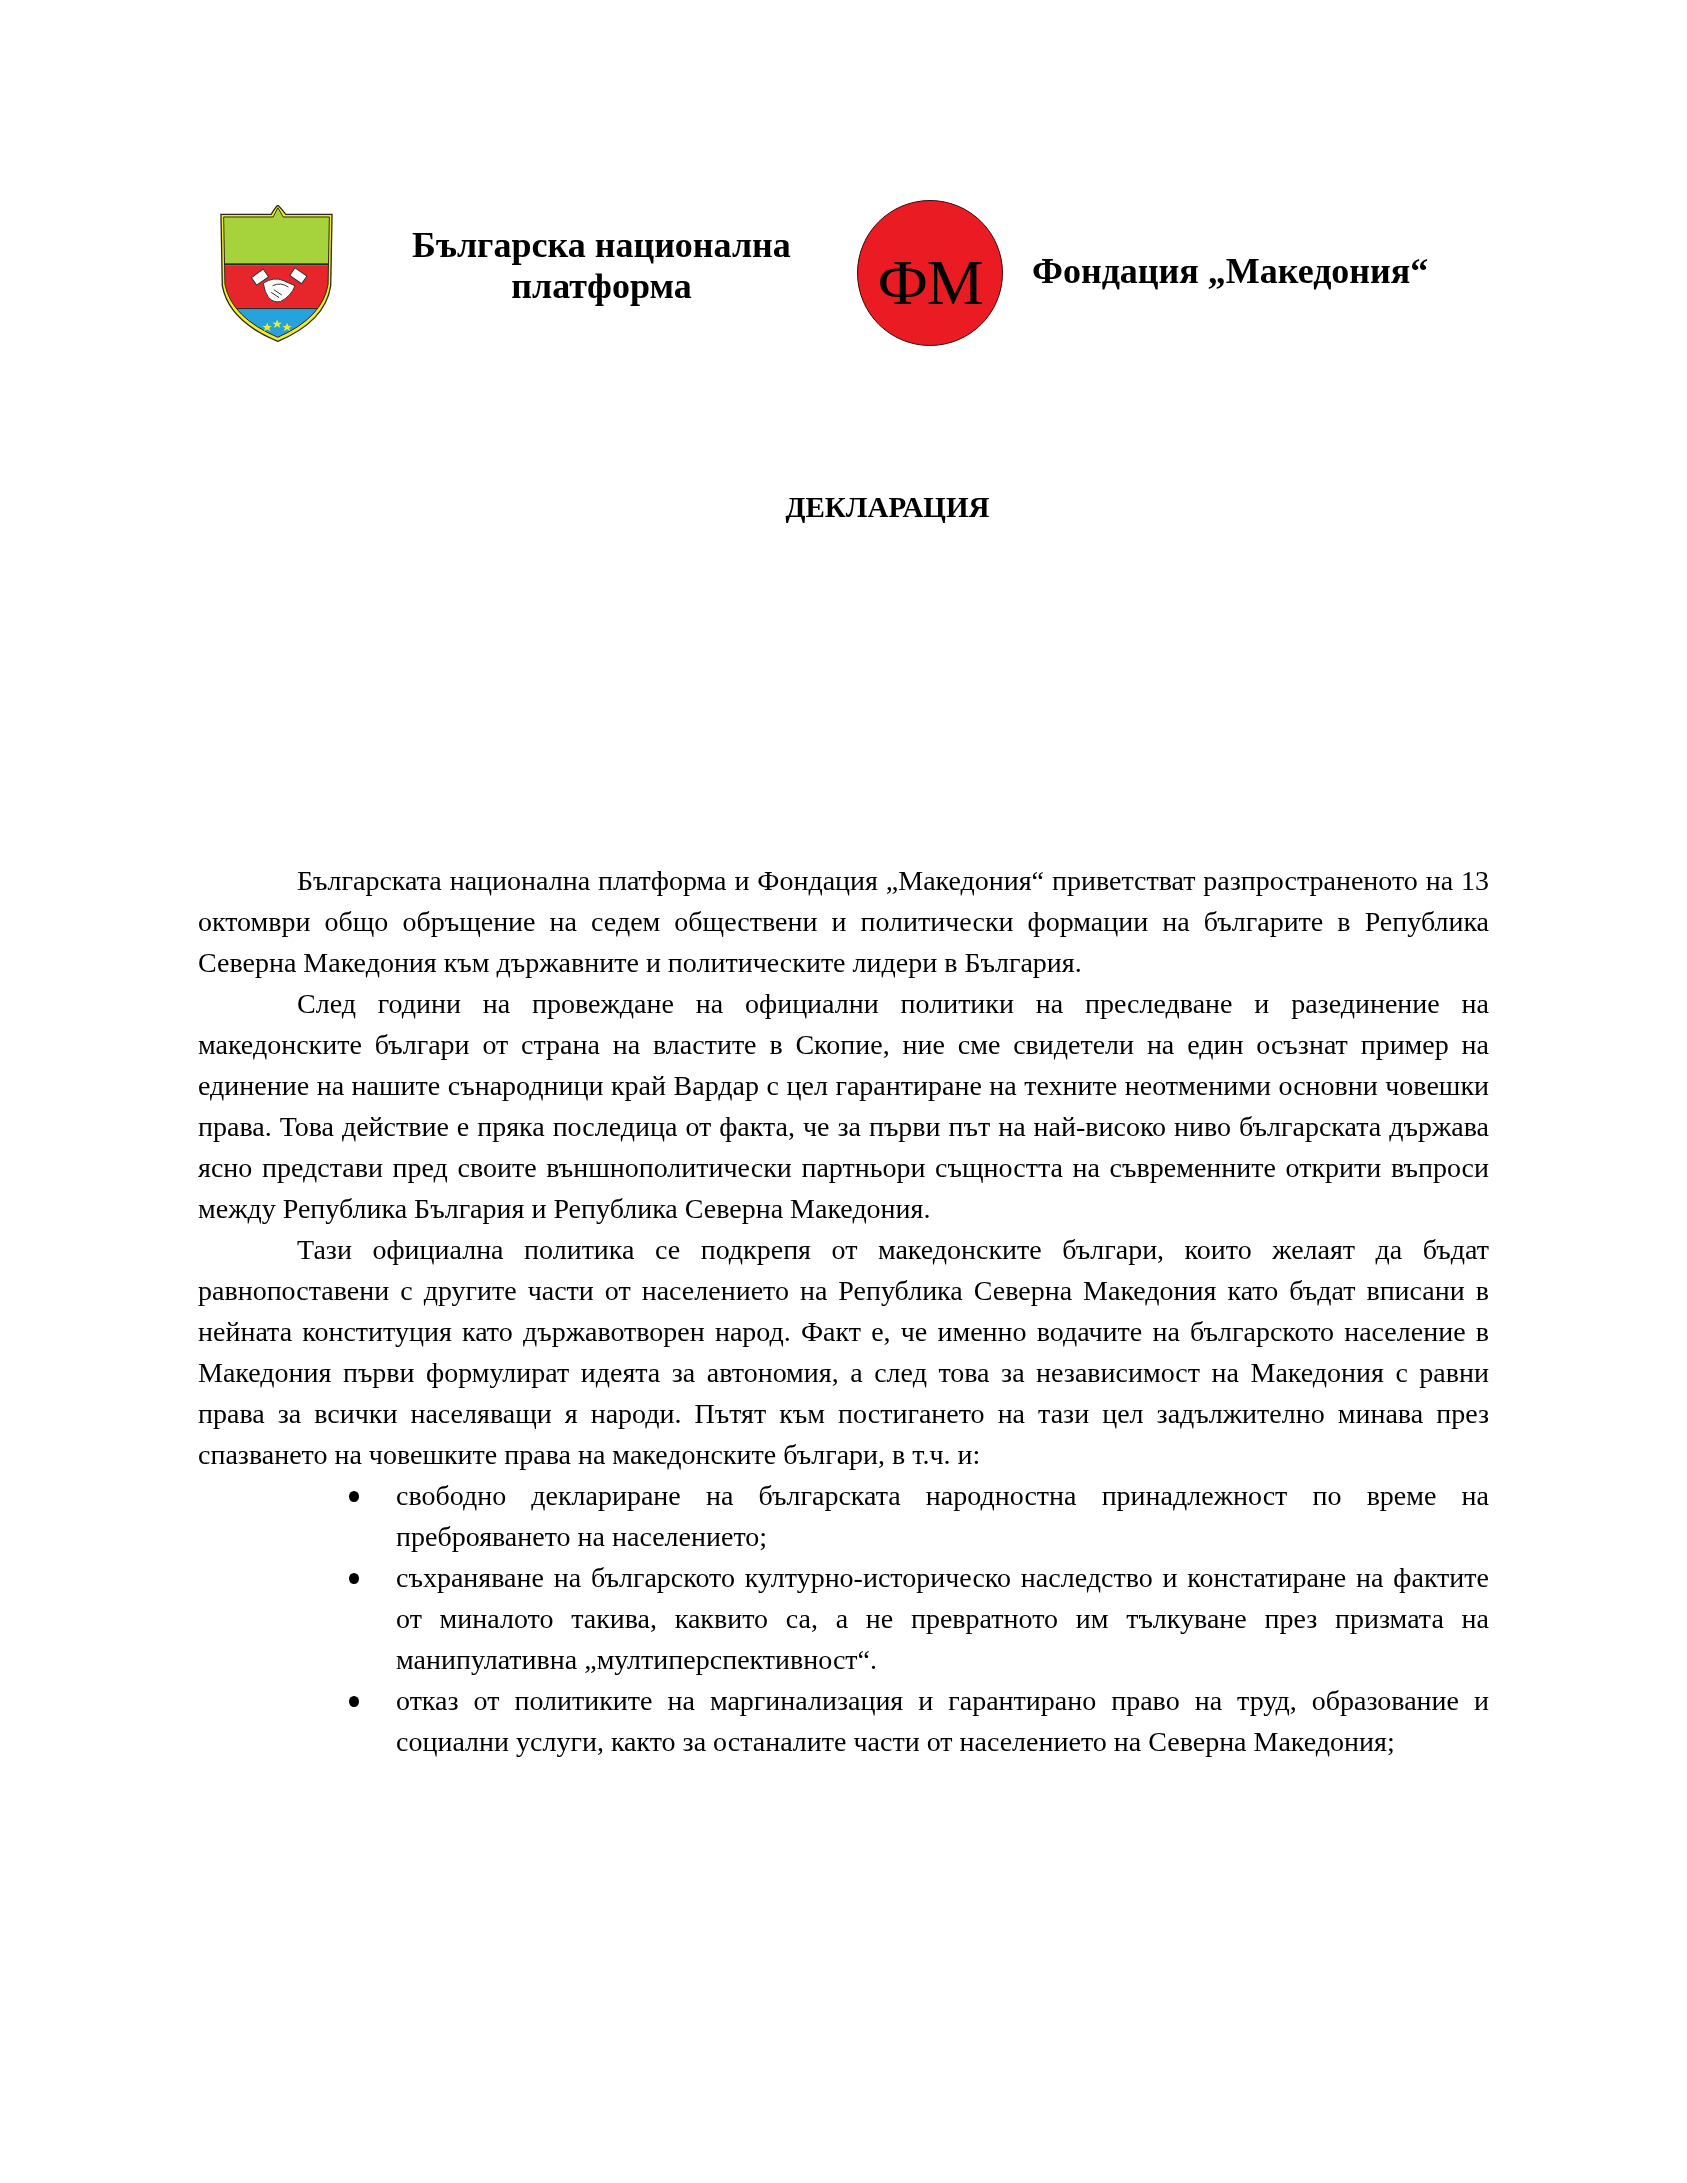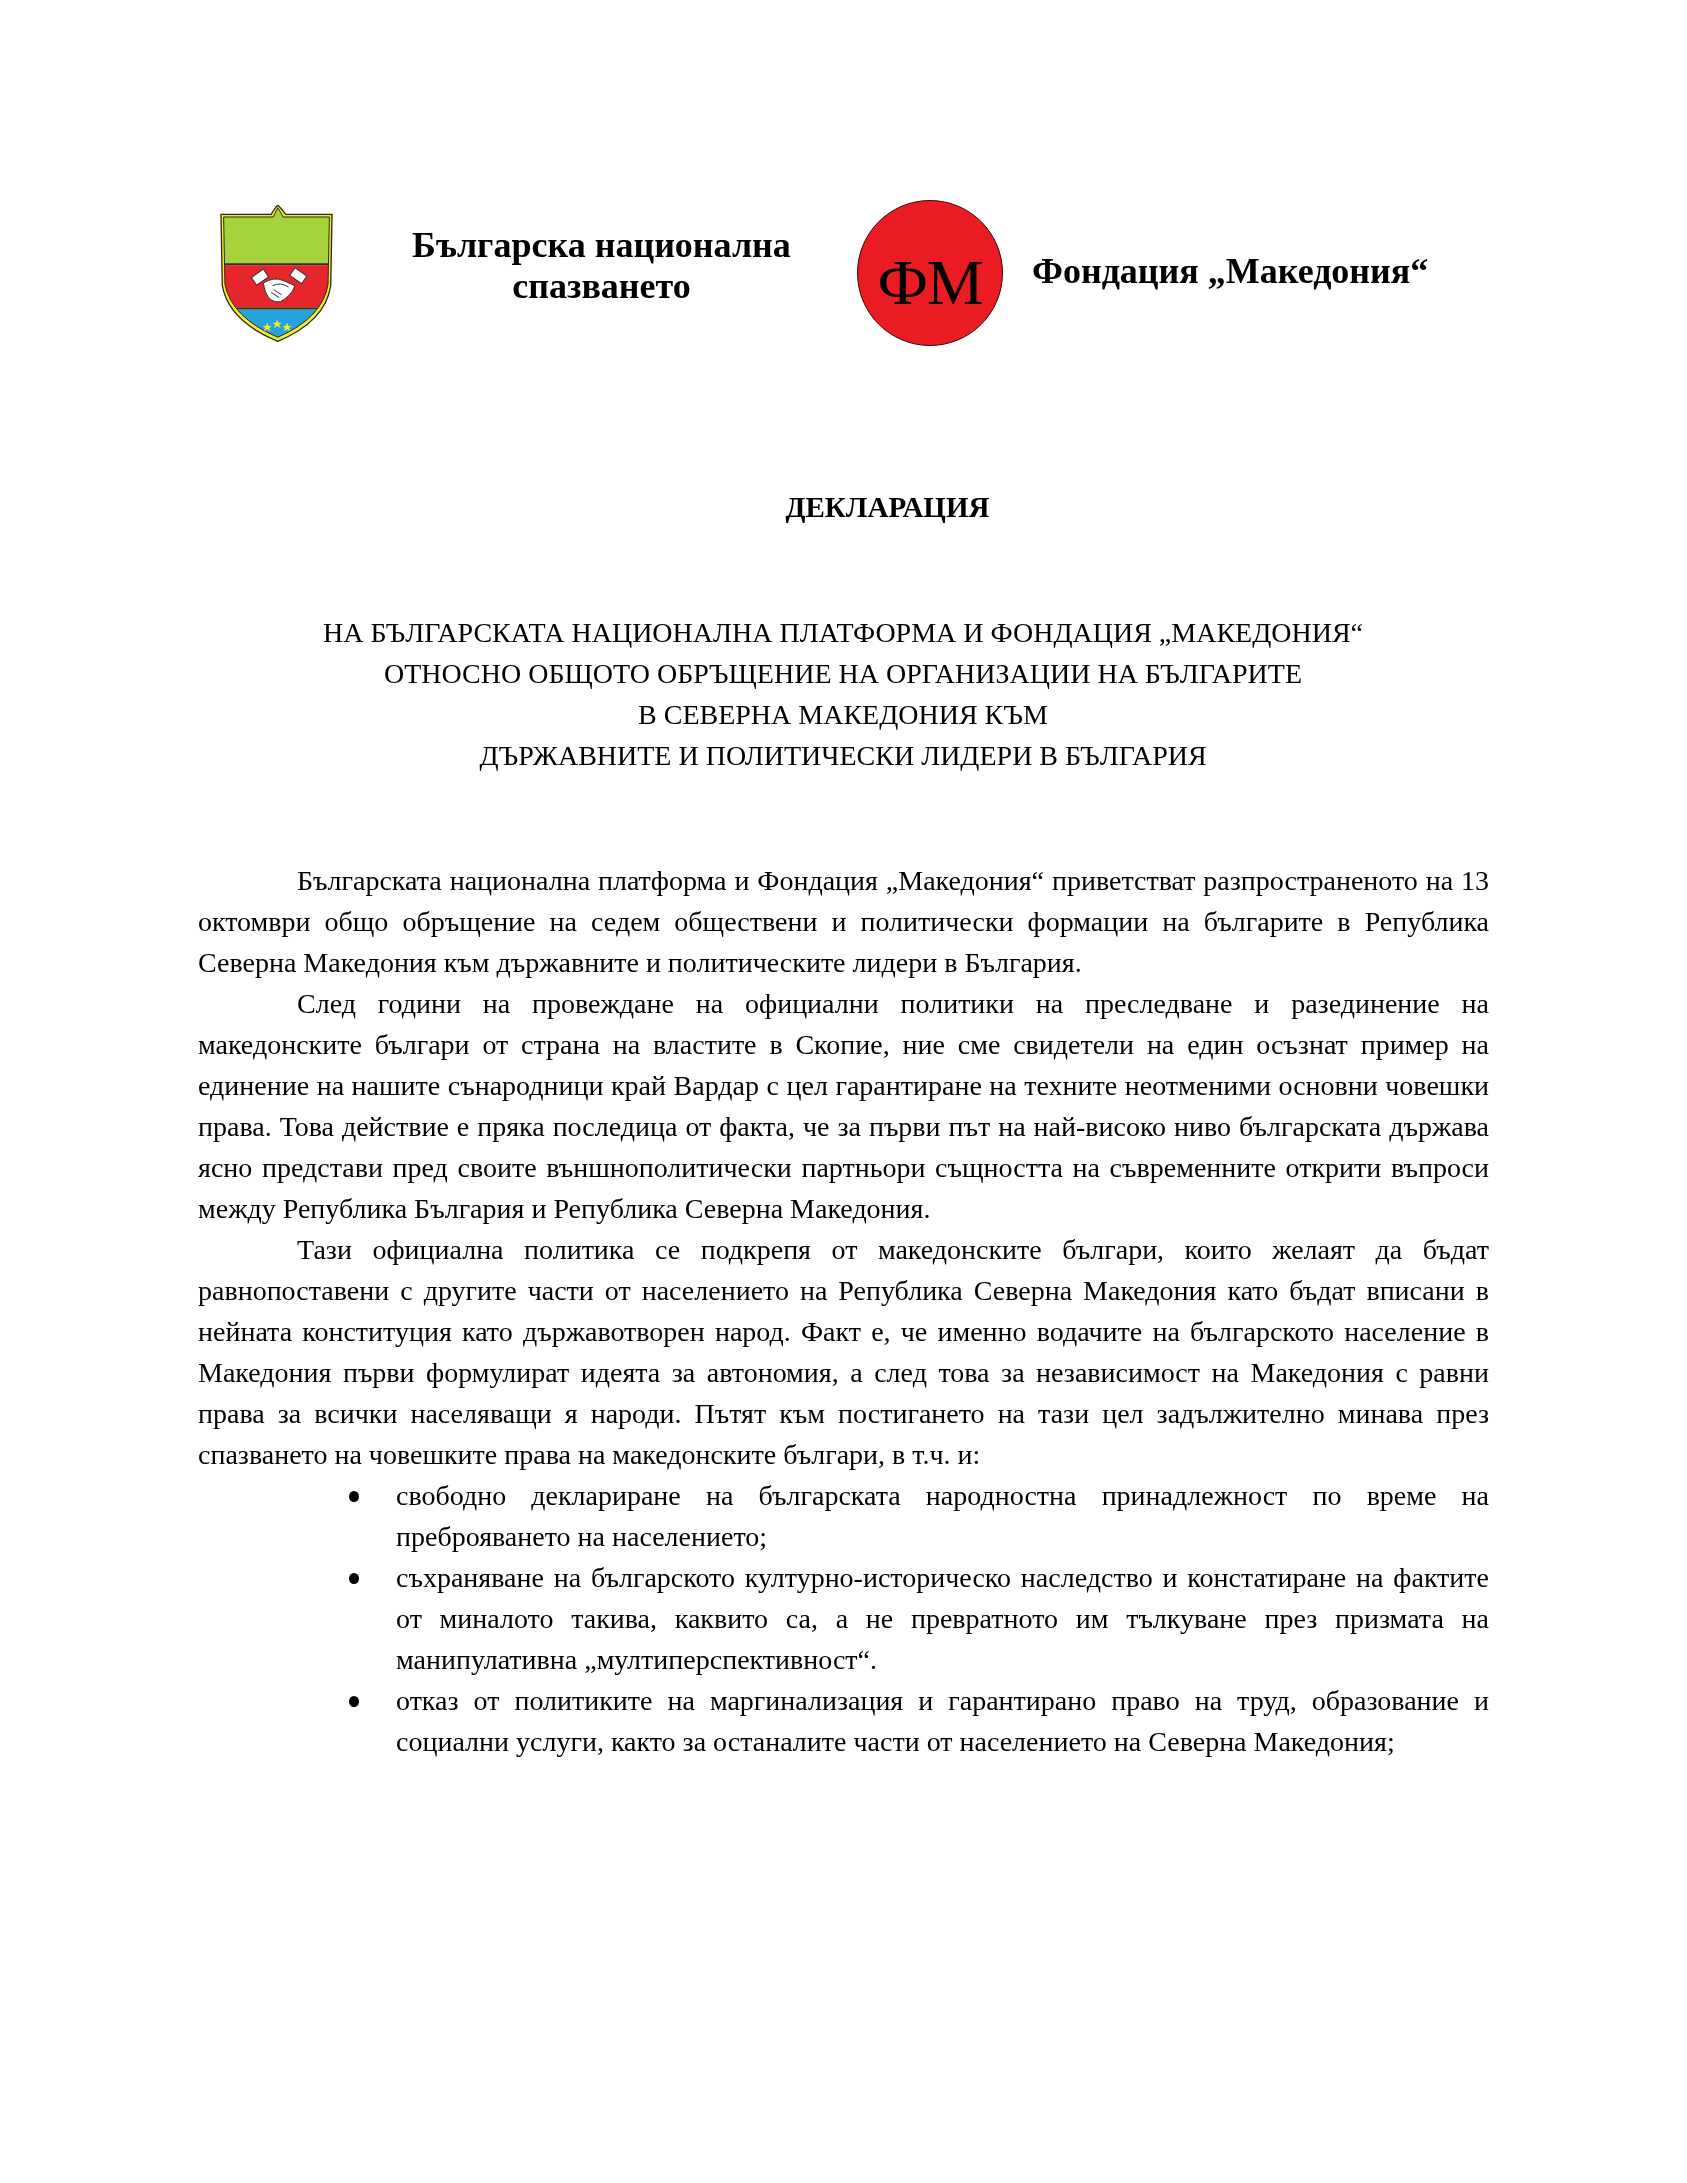--- a/index.html
+++ b/index.html
@@ -65,37 +65,31 @@
       <g fill="#f2ea2a">
         <polygon points="76,178 78,183 83,183 79,186 81,191 76,188 71,191 73,186 69,183 74,183"></polygon>
         <polygon points="91,173 93,178 98,178 94,181 96,186 91,183 86,186 88,181 84,178 89,178"></polygon>
         <polygon points="106,178 108,183 113,183 109,186 111,191 106,188 101,191 103,186 99,183 104,183"></polygon>
       </g>
     </svg>
   </div>
 
   <div class="org-left">
     <div>Българска национална</div>
-    <div>спазването</div>
+    <div>платформа</div>
   </div>
 
   <div class="logo-circle" style="background: rgb(234, 27, 35);">
     <span>ФМ</span>
   </div>
 
   <div class="org-right">Фондация „Македония“</div>
 
   <div class="doc-title">ДЕКЛАРАЦИЯ</div>
 
-  <div class="subtitle">
-    <div>НА БЪЛГАРСКАТА НАЦИОНАЛНА ПЛАТФОРМА И ФОНДАЦИЯ „МАКЕДОНИЯ“</div>
-    <div>ОТНОСНО ОБЩОТО ОБРЪЩЕНИЕ НА ОРГАНИЗАЦИИ НА БЪЛГАРИТЕ</div>
-    <div>В СЕВЕРНА МАКЕДОНИЯ КЪМ</div>
-    <div>ДЪРЖАВНИТЕ И ПОЛИТИЧЕСКИ ЛИДЕРИ В БЪЛГАРИЯ</div>
-  </div>
 
   <div class="body">
     <p>Българската национална платформа и Фондация „Македония“ приветстват разпространеното на 13 октомври общо обръщение на седем обществени и политически формации на българите в Република Северна Македония към държавните и политическите лидери в България.</p>
     <p>След години на провеждане на официални политики на преследване и разединение на македонските българи от страна на властите в Скопие, ние сме свидетели на един осъзнат пример на единение на нашите сънародници край Вардар с цел гарантиране на техните неотменими основни човешки права. Това действие е пряка последица от факта, че за първи път на най-високо ниво българската държава ясно представи пред своите външнополитически партньори същността на съвременните открити въпроси между Република България и Република Северна Македония.</p>
     <p>Тази официална политика се подкрепя от македонските българи, които желаят да бъдат равнопоставени с другите части от населението на Република Северна Македония като бъдат вписани в нейната конституция като държавотворен народ. Факт е, че именно водачите на българското население в Македония първи формулират идеята за автономия, а след това за независимост на Македония с равни права за всички населяващи я народи. Пътят към постигането на тази цел задължително минава през спазването на човешките права на македонските българи, в т.ч. и:</p>
     <ul class="bullets">
       <li>
         <span class="dot"></span>
         <span>свободно деклариране на българската народностна принадлежност по време на преброяването на населението;</span>
       </li>

